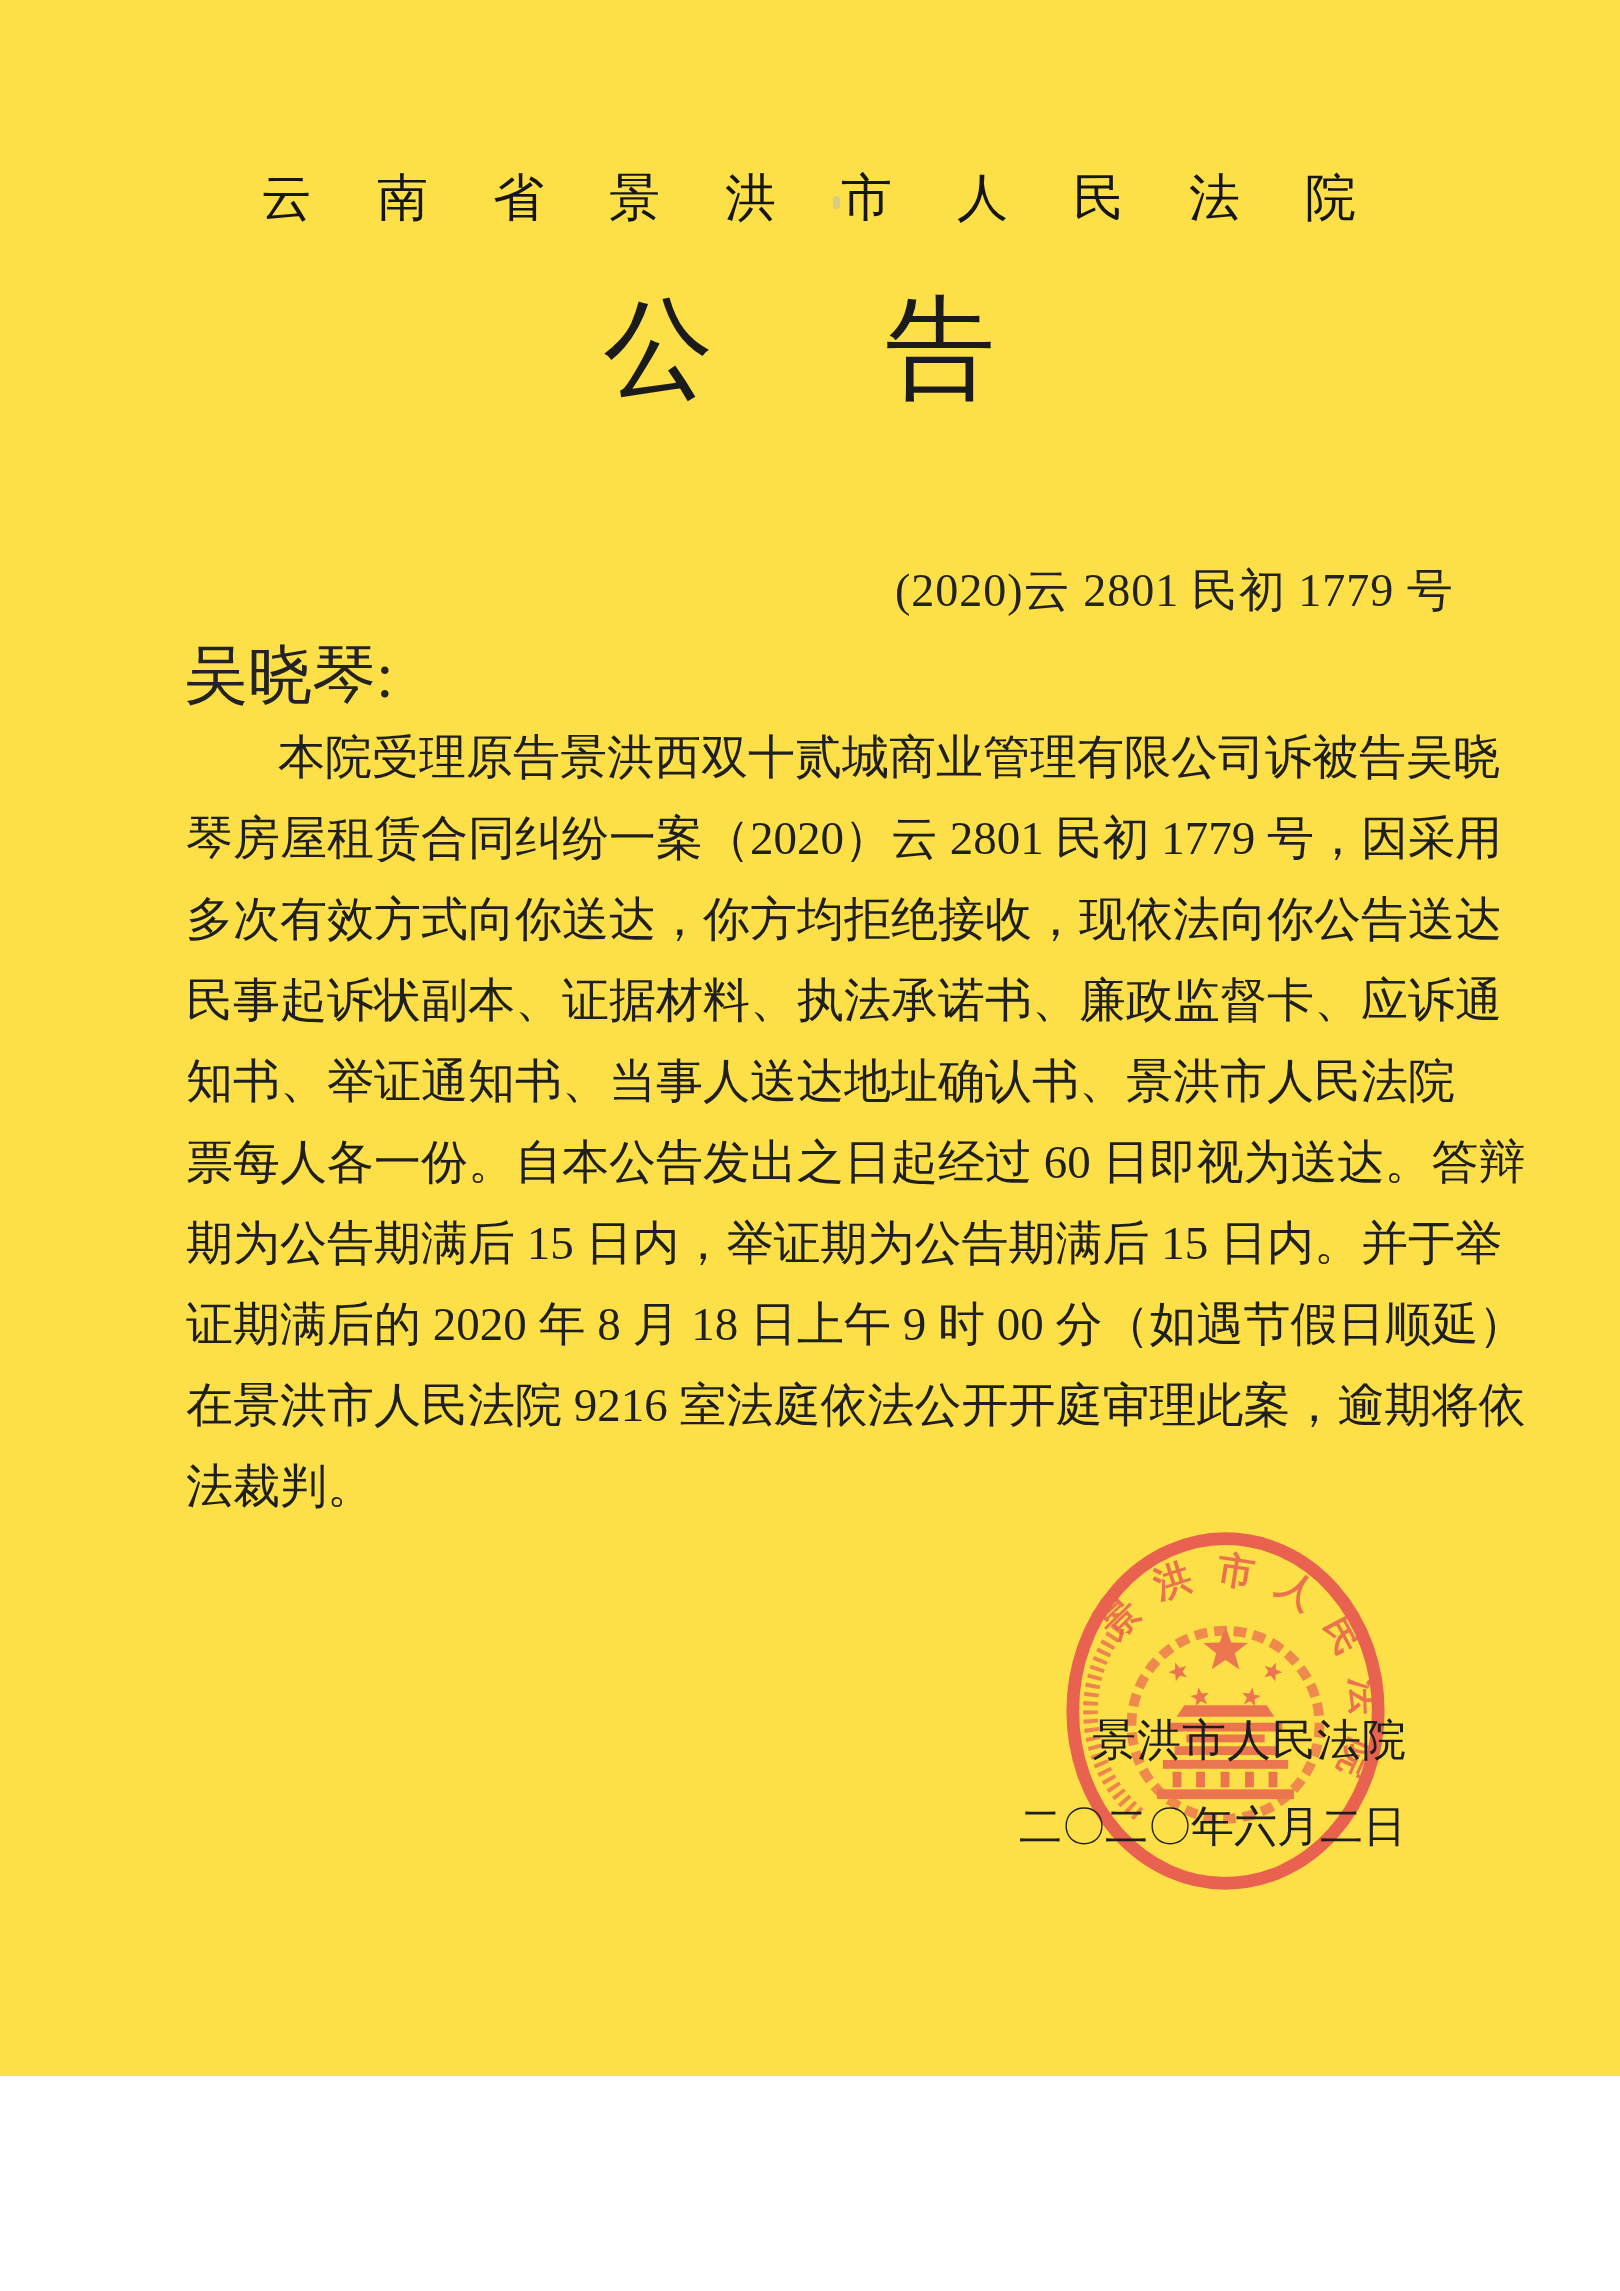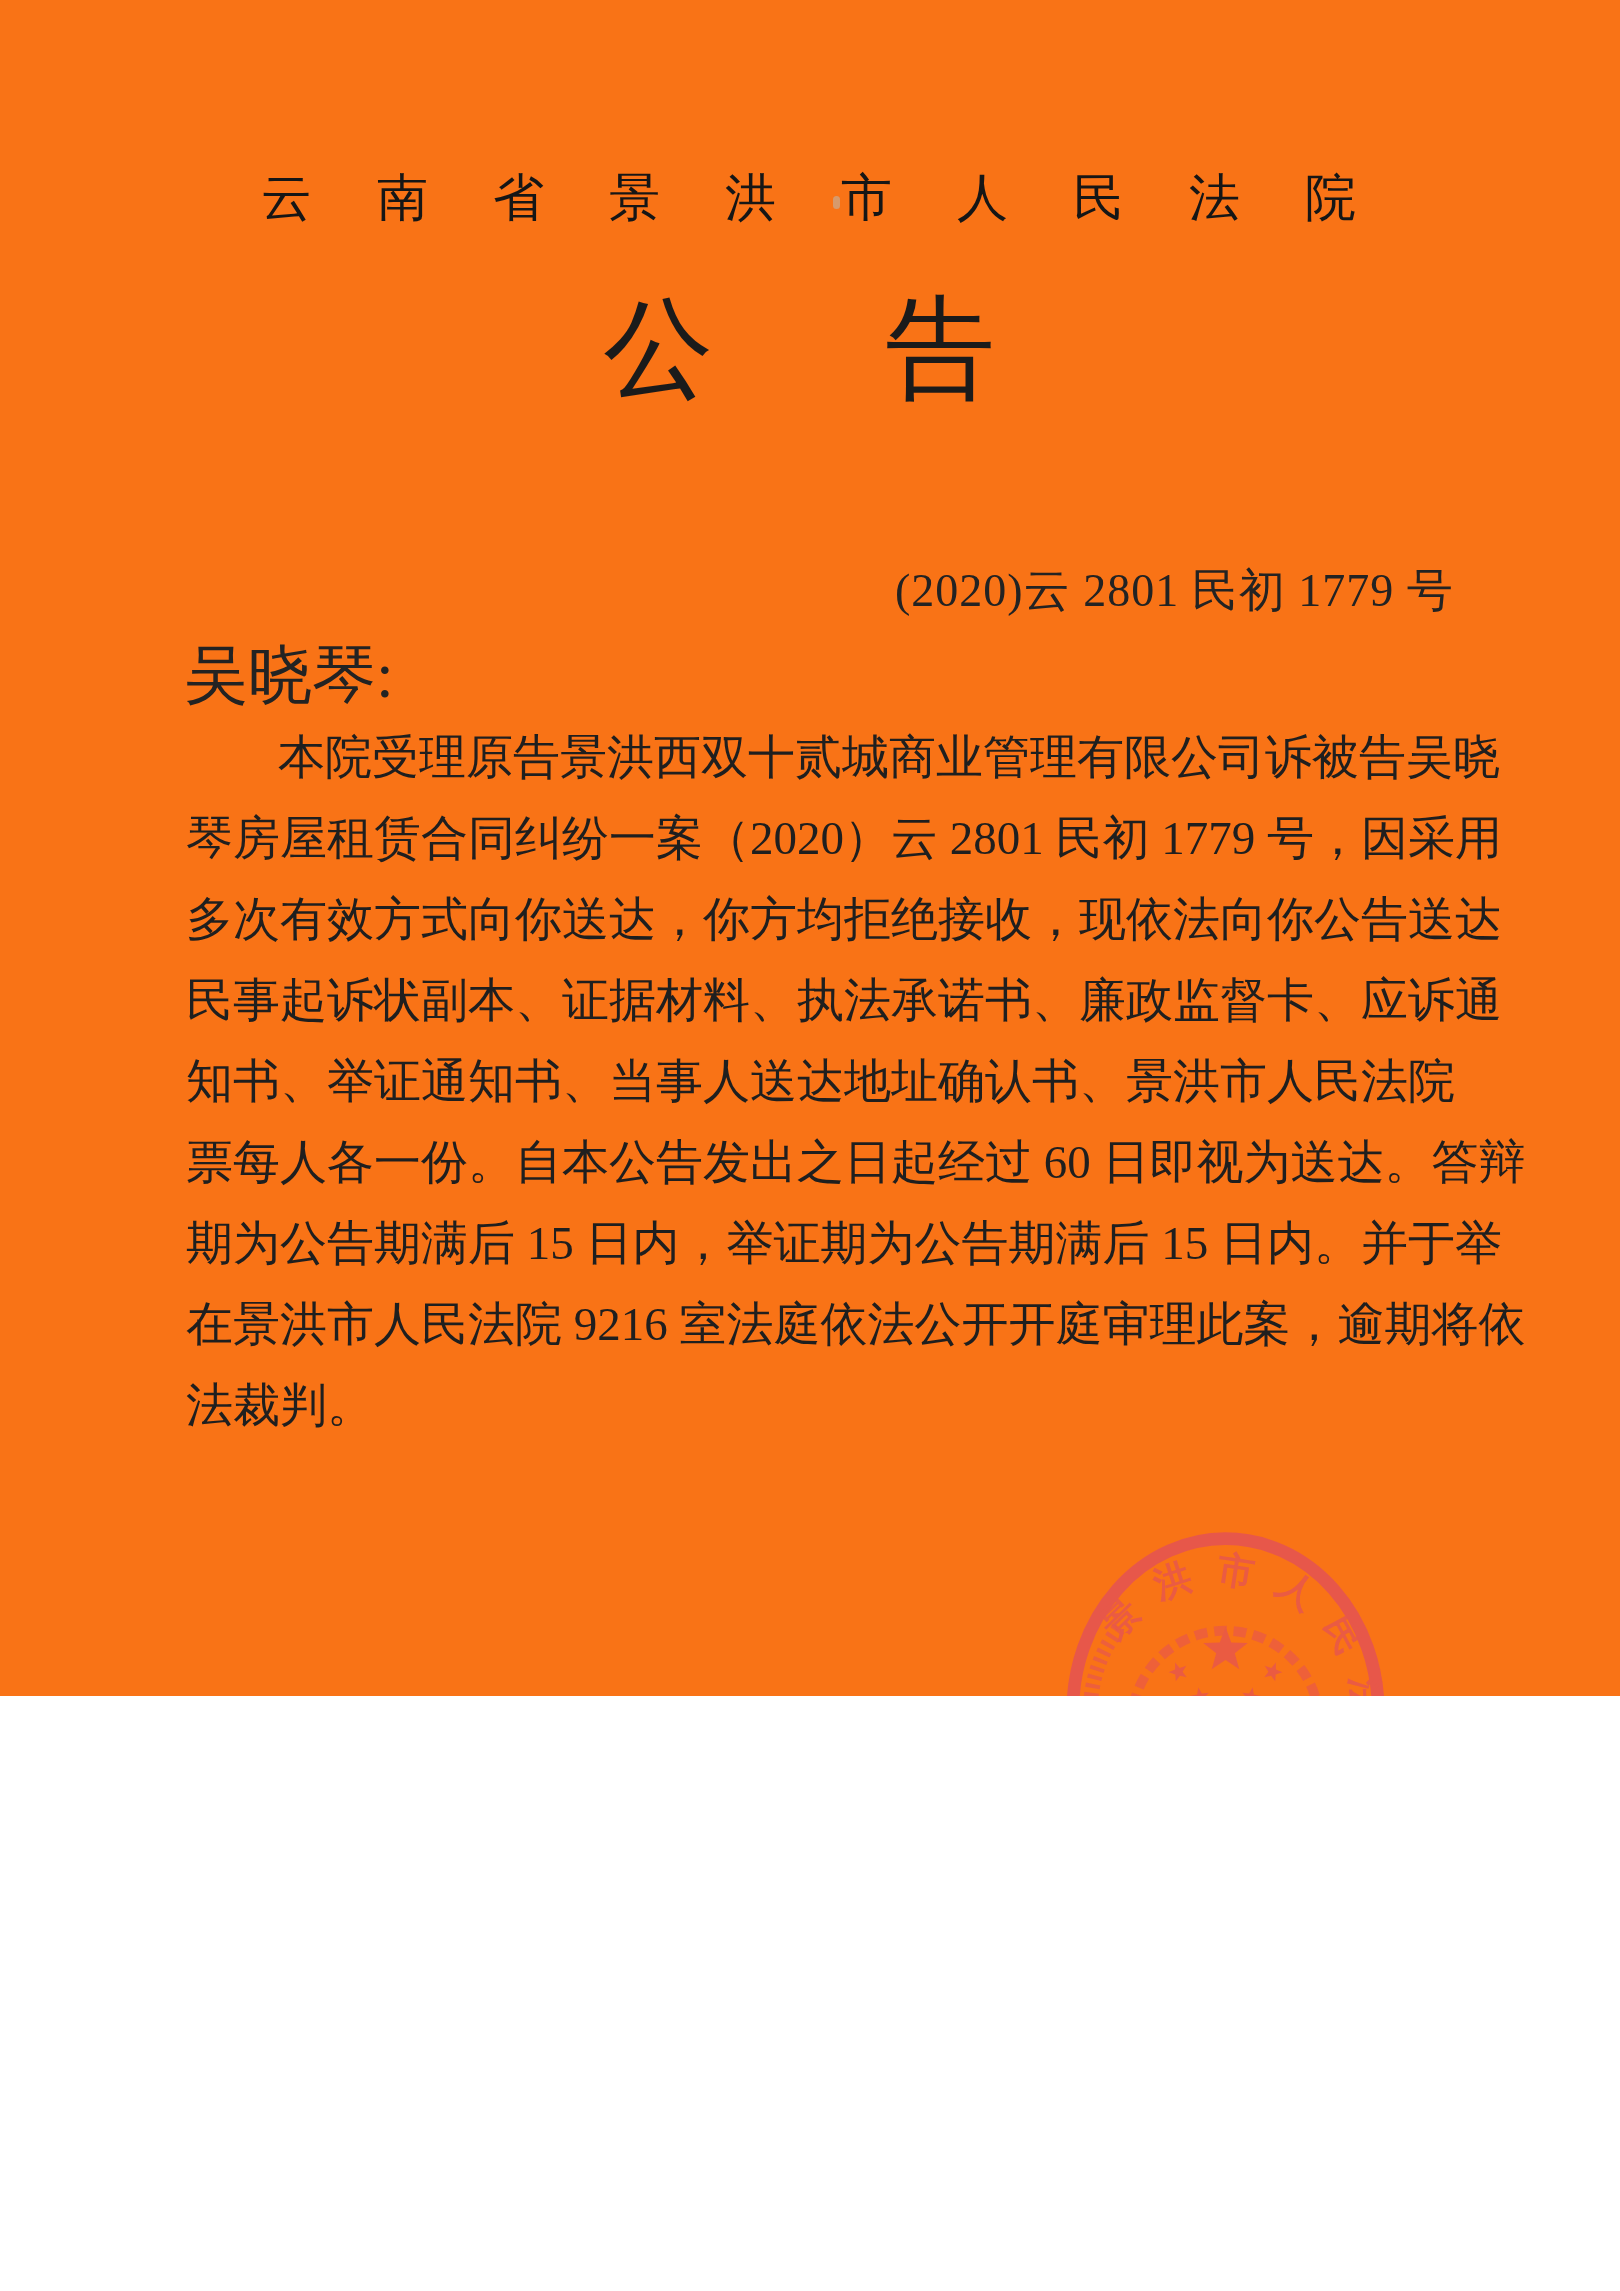--- a/index.html
+++ b/index.html
@@ -3,22 +3,22 @@
 <meta charset="utf-8">
 <style>
   html, body {
     margin: 0;
     padding: 0;
     background: #ffffff;
   }
   .page {
     position: relative;
     width: 1620px;
-    height: 1696px;
-    background: #f97316;
+    height: 2076px;
+    background: #fde047;
     overflow: hidden;
     font-family: "Liberation Serif", "DejaVu Serif", serif;
     color: #232323;
   }
   
   .court-name {
     position: absolute;
     top: 173px;
     left: 0;
     right: 0;
@@ -176,20 +176,21 @@
   <div class="salutation">吴晓琴:</div>
 
   <div class="body-paragraph">
     <div class="body-line first">本院受理原告景洪西双十贰城商业管理有限公司诉被告吴晓</div>
     <div class="body-line">琴房屋租赁合同纠纷一案（2020）云 2801 民初 1779 号，因采用</div>
     <div class="body-line">多次有效方式向你送达，你方均拒绝接收，现依法向你公告送达</div>
     <div class="body-line">民事起诉状副本、证据材料、执法承诺书、廉政监督卡、应诉通</div>
     <div class="body-line">知书、举证通知书、当事人送达地址确认书、景洪市人民法院</div>
     <div class="body-line">票每人各一份。自本公告发出之日起经过 60 日即视为送达。答辩</div>
     <div class="body-line">期为公告期满后 15 日内，举证期为公告期满后 15 日内。并于举</div>
+    <div class="body-line">证期满后的 2020 年 8 月 18 日上午 9 时 00 分（如遇节假日顺延）</div>
     <div class="body-line">在景洪市人民法院 9216 室法庭依法公开开庭审理此案，逾期将依</div>
     <div class="body-line last">法裁判。</div>
   </div>
 
   <svg class="seal" viewBox="0 0 344 380" xmlns="http://www.w3.org/2000/svg">
     <defs>
       <path id="sealTextArc" d="M 59.4 125 A 130 130 0 1 1 263.9 281.9" fill="none"></path>
       <path id="sealStar" d="M0,-24 L5.9,-8.1 L22.8,-7.4 L9.5,3.1 L14.1,19.4 L0,10 L-14.1,19.4 L-9.5,3.1 L-22.8,-7.4 L-5.9,-8.1 Z"></path>
     </defs>
 

